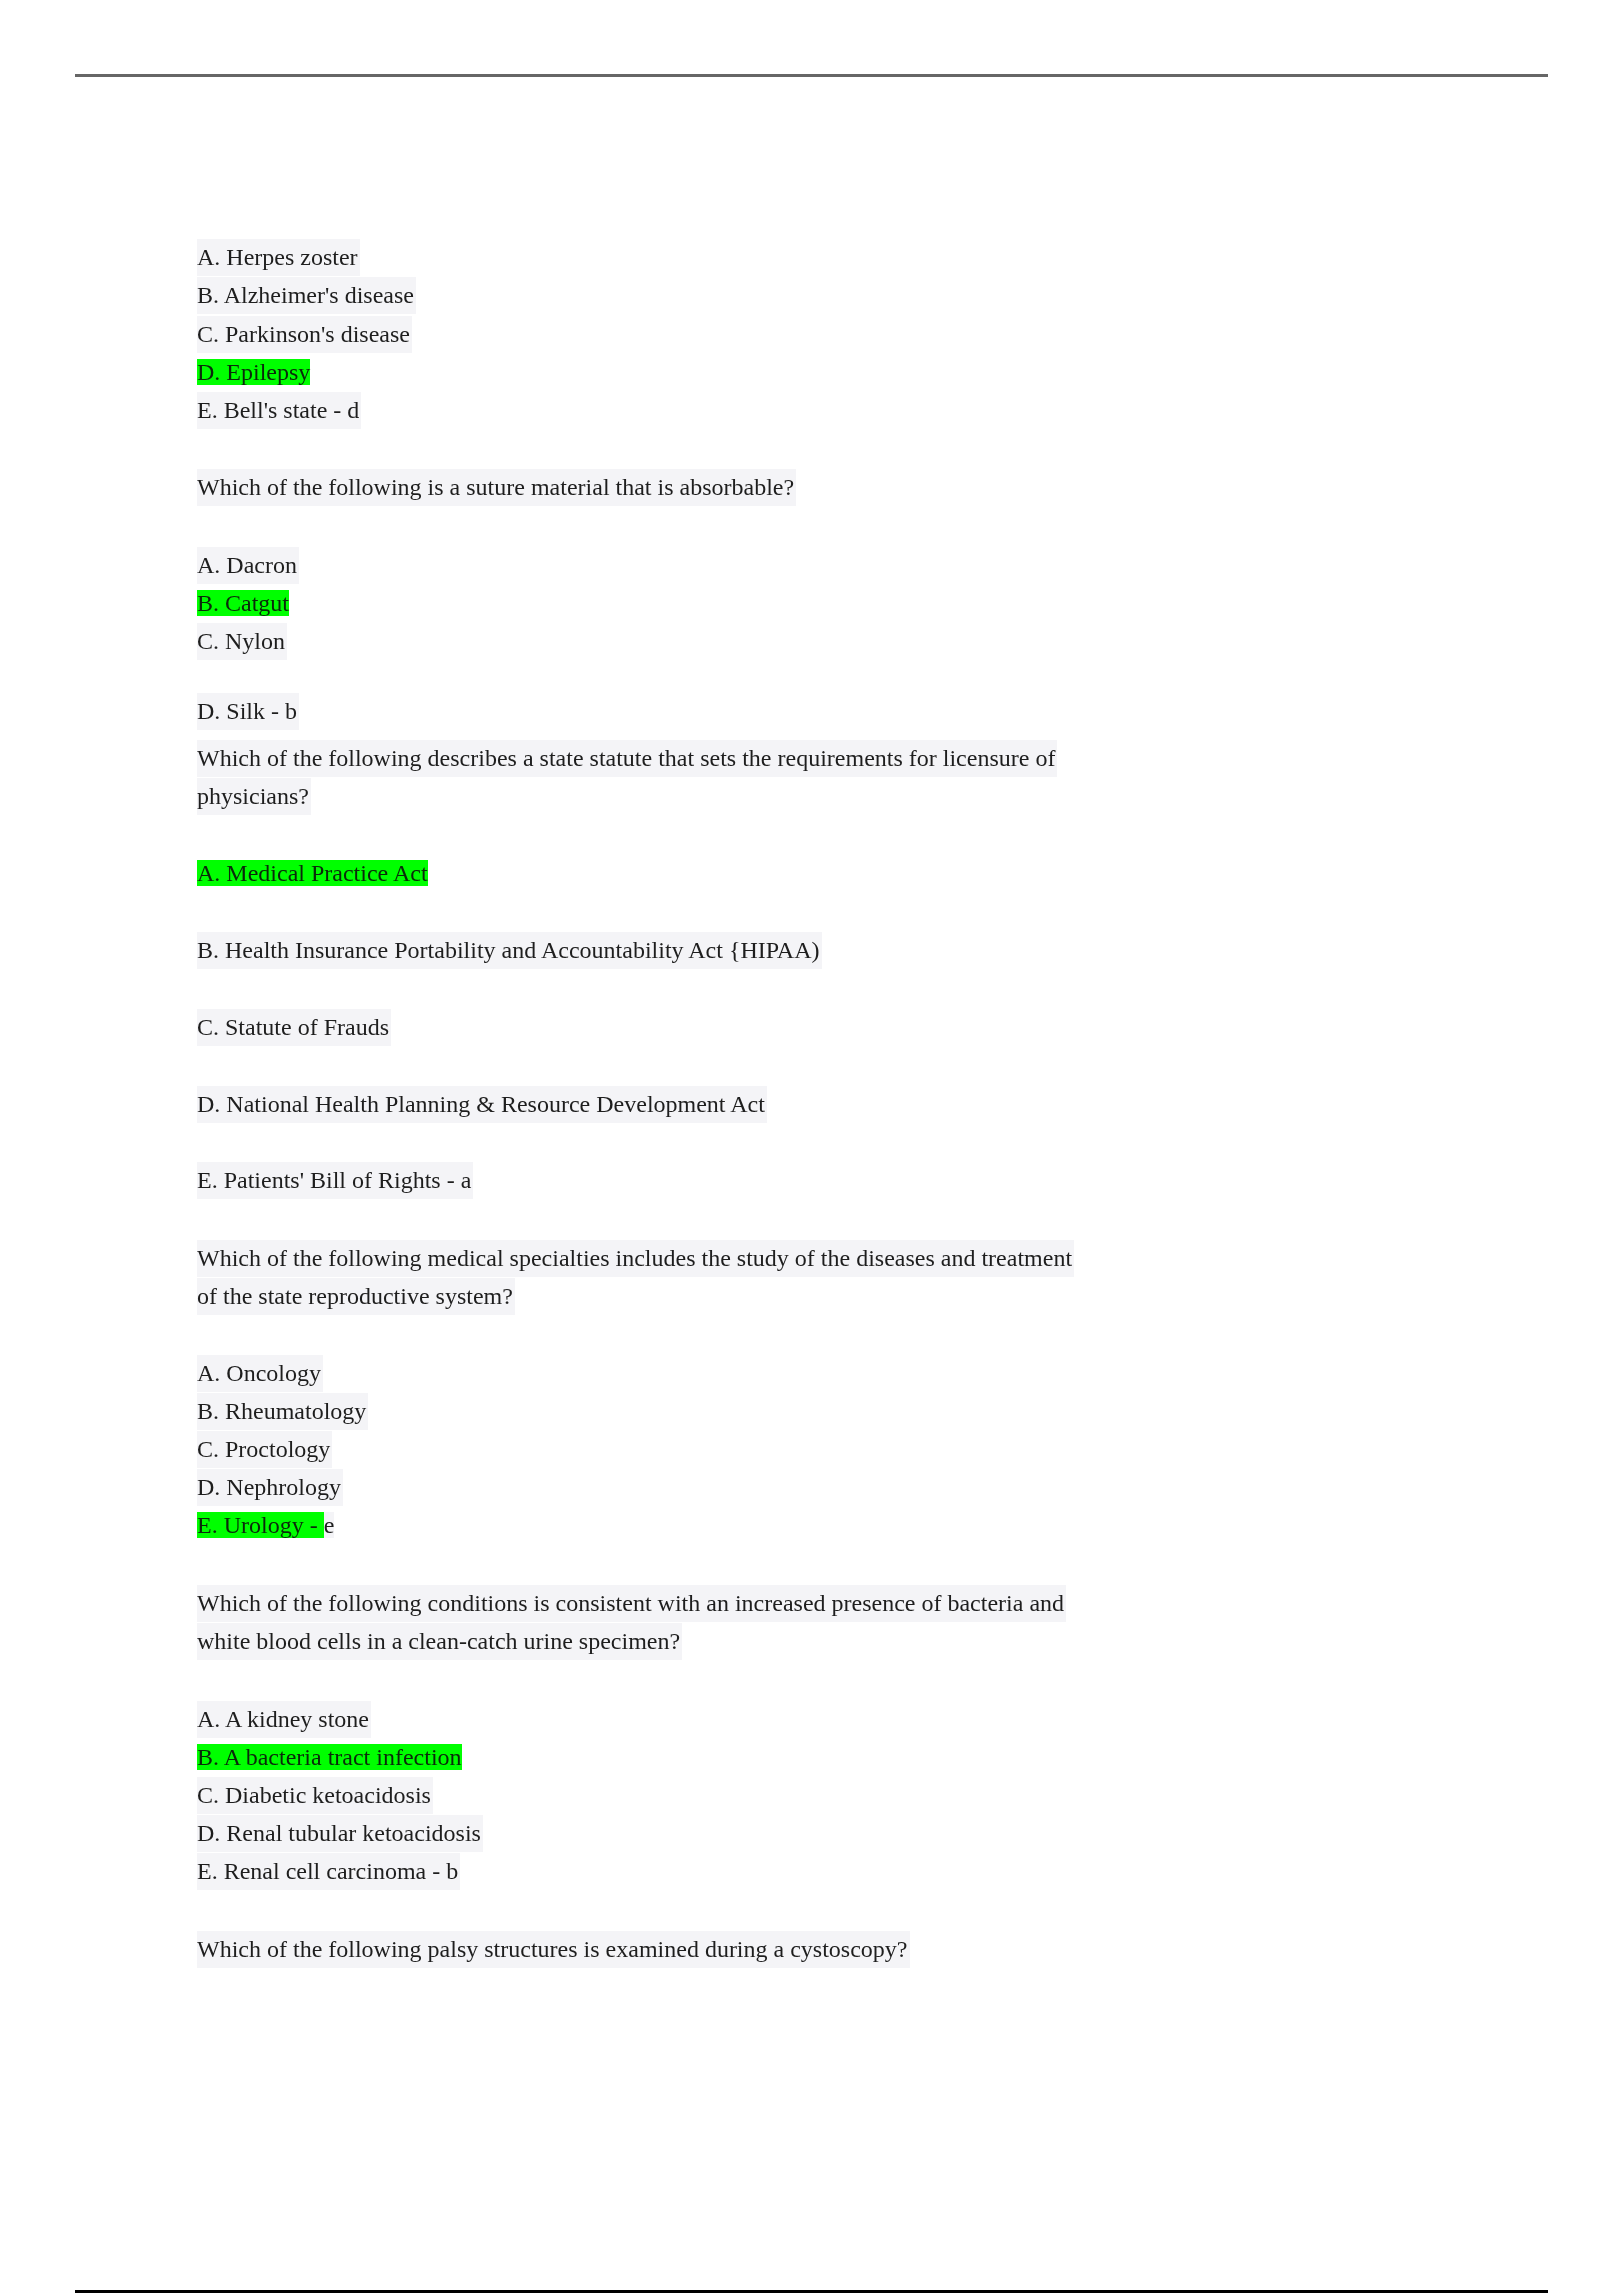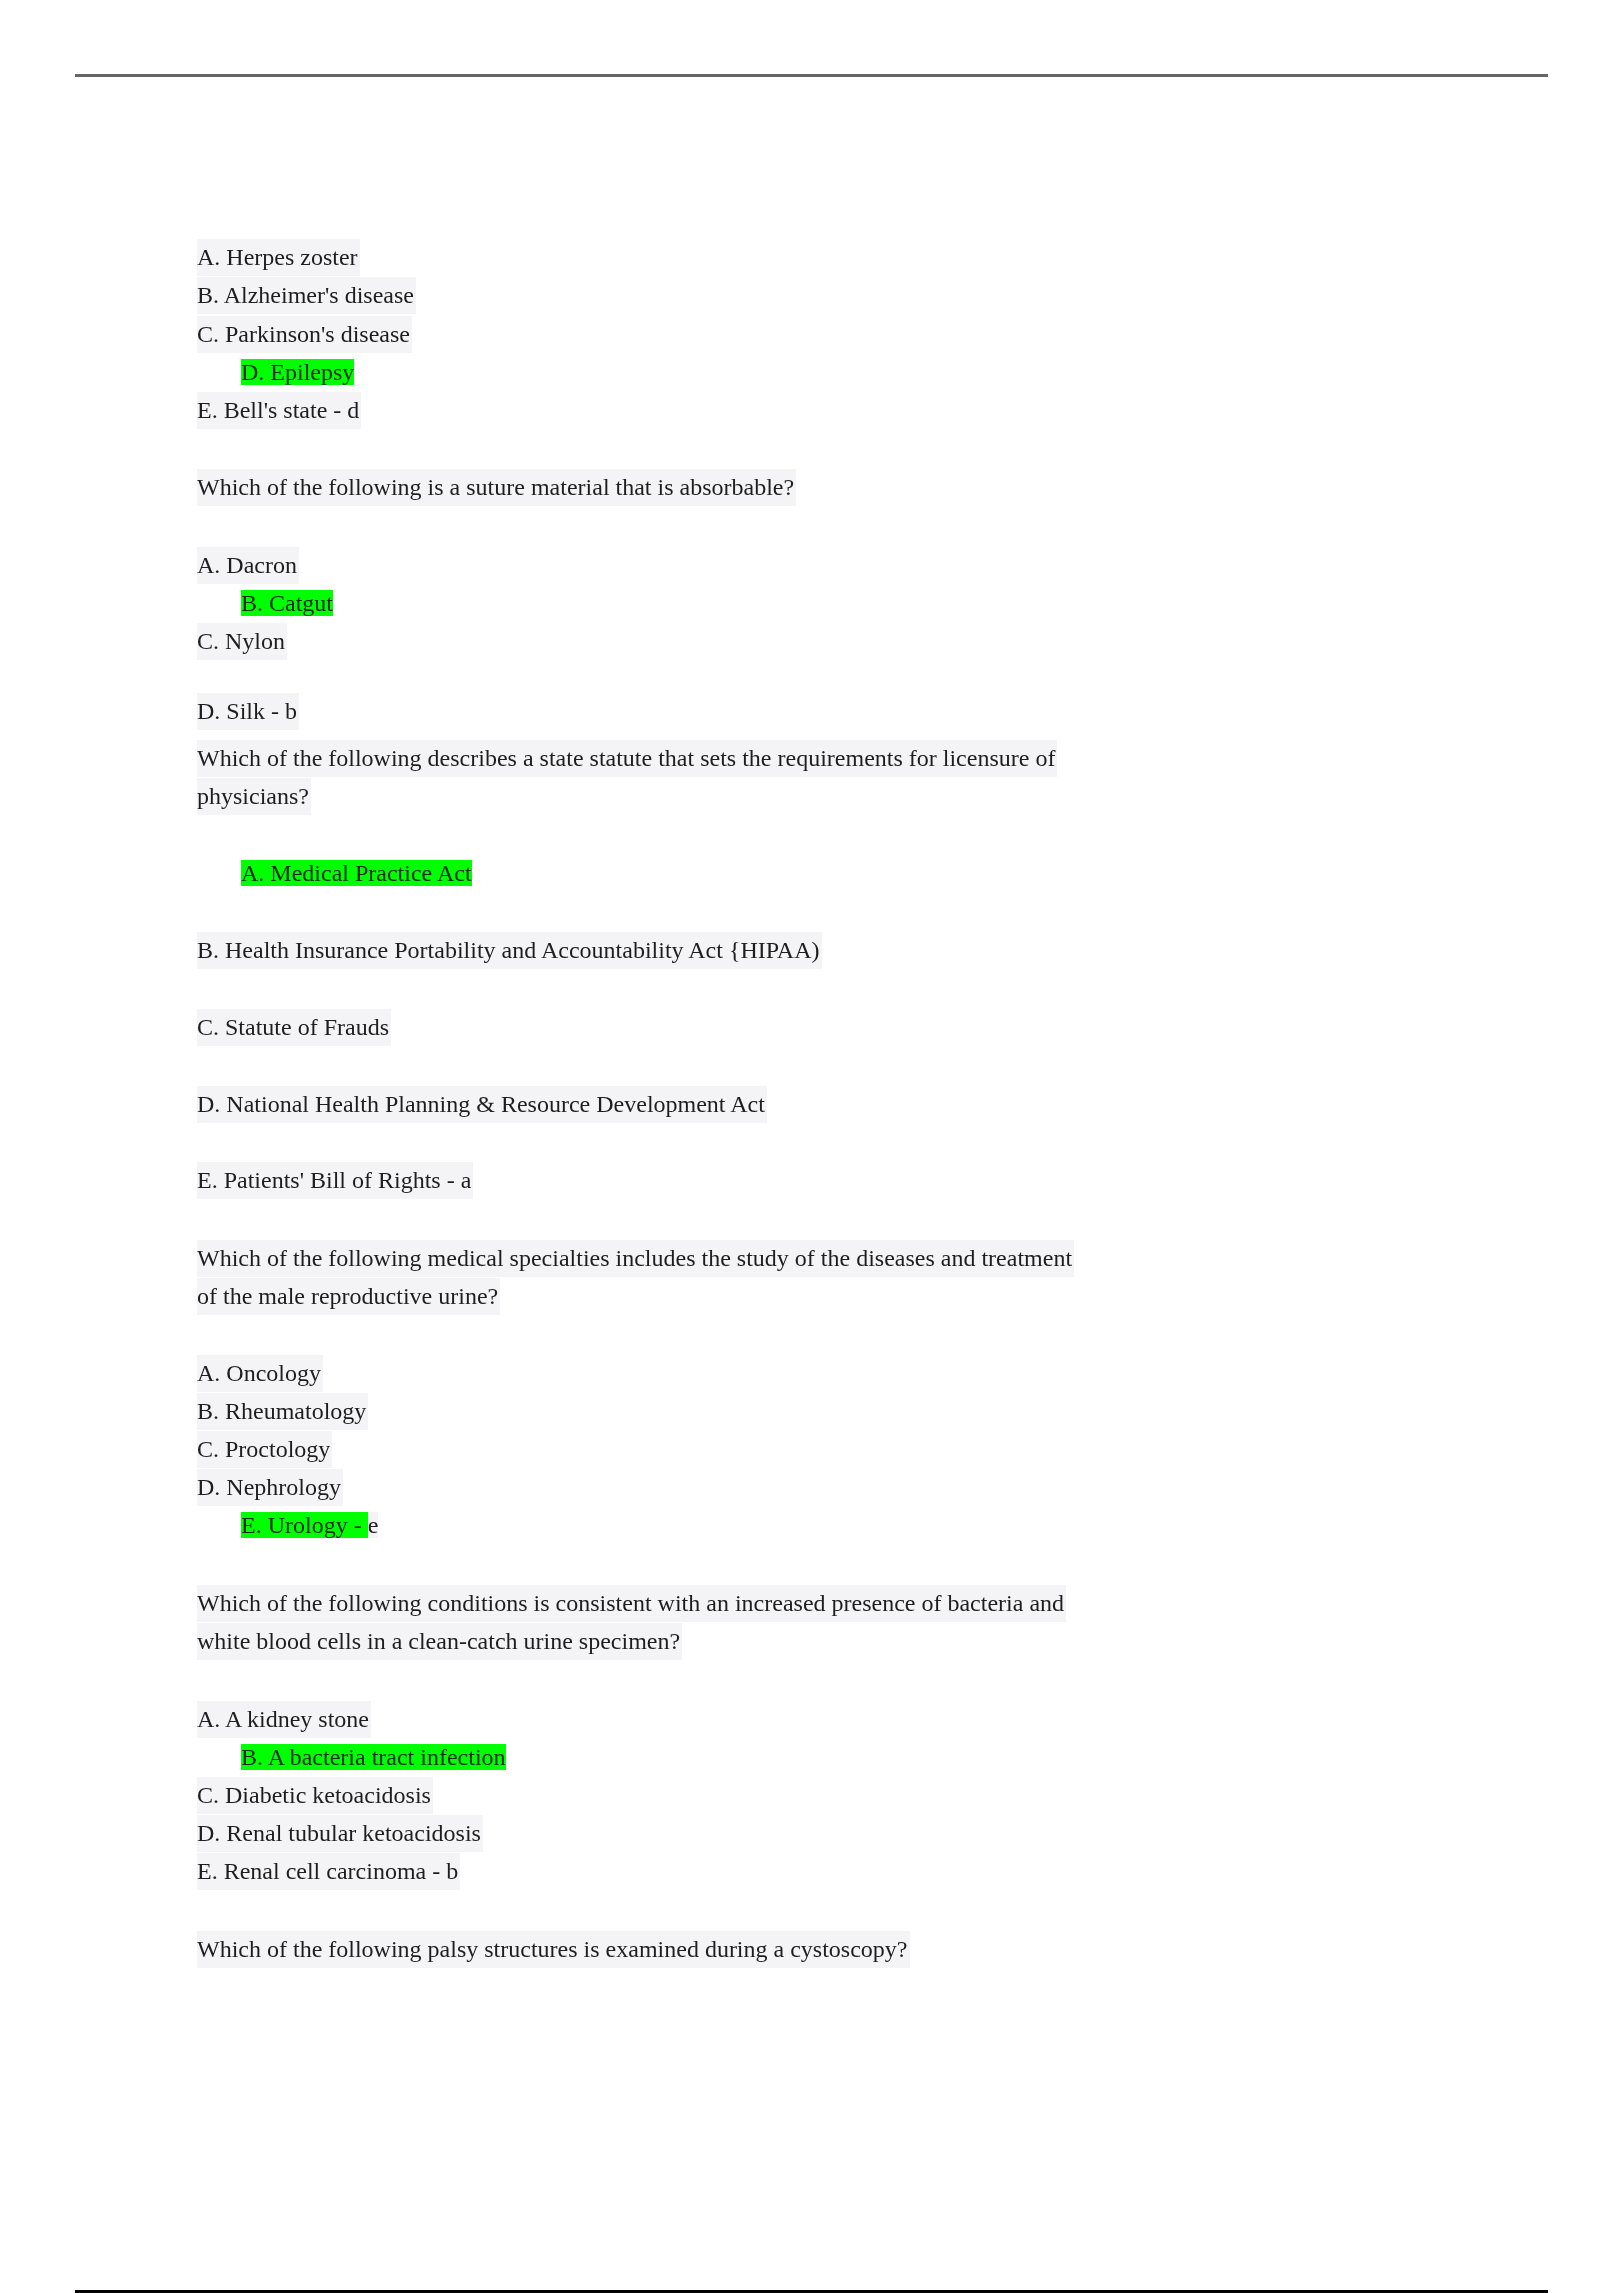--- a/index.html
+++ b/index.html
@@ -46,21 +46,20 @@
       white-space: nowrap;
       padding-right: 2px;
       background: #f4f4f7;
     }
     .line.correct {
       background: transparent;
     }
     .hl {
       background: #00ff00;
       color: #0a2a0a;
-      margin-left: 44px;
     }
     .plain {
       background: #f4f4f7;
     }
   </style>
 </head>
 <body>
 
 <div class="rule-top"></div>
 
@@ -87,21 +86,21 @@
     <div class="line" style="top:778px">physicians?</div>
     <div class="line correct" style="top:855px"><span class="hl">A. Medical Practice Act</span></div>
     <div class="line" style="top:932px">B. Health Insurance Portability and Accountability Act {HIPAA)</div>
     <div class="line" style="top:1009px">C. Statute of Frauds</div>
     <div class="line" style="top:1086px">D. National Health Planning &amp; Resource Development Act</div>
     <div class="line" style="top:1162px">E. Patients' Bill of Rights - a</div>
   </div>
 
   <div>
     <div class="line" style="top:1240px">Which of the following medical specialties includes the study of the diseases and treatment</div>
-    <div class="line" style="top:1278px">of the male reproductive urine?</div>
+    <div class="line" style="top:1278px">of the state reproductive system?</div>
     <div class="line" style="top:1355px">A. Oncology</div>
     <div class="line" style="top:1393px">B. Rheumatology</div>
     <div class="line" style="top:1431px">C. Proctology</div>
     <div class="line" style="top:1469px">D. Nephrology</div>
     <div class="line correct" style="top:1507px"><span class="hl">E. Urology - </span><span class="plain">e</span></div>
   </div>
 
   <div>
     <div class="line" style="top:1585px">Which of the following conditions is consistent with an increased presence of bacteria and</div>
     <div class="line" style="top:1623px">white blood cells in a clean-catch urine specimen?</div>

